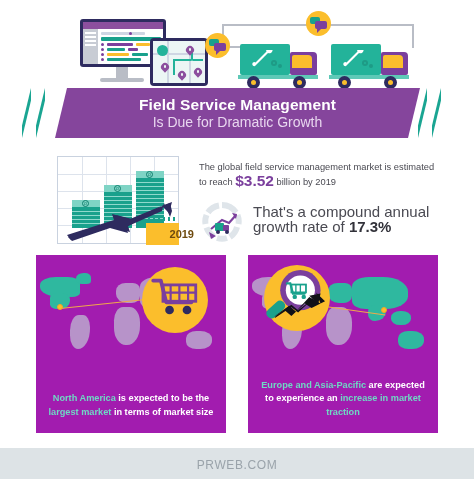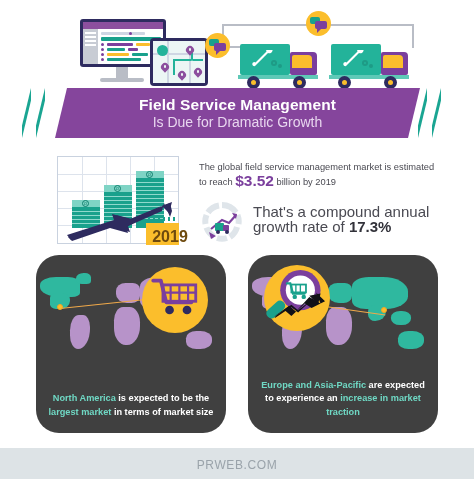--- a/index.html
+++ b/index.html
@@ -75,35 +75,35 @@
   .grid-h { position:absolute; left:0; right:0; height:1px; background:#dde3ec; }
   .billstack { position:absolute; background:#19a18c; }
   .bill-line { position:absolute; left:0; right:0; height:1px; background:#8fd9cc; }
   .bill-top { position:absolute; background:#7fd4c5; }
   .bill-coin { position:absolute; width:7px; height:7px; border-radius:50%; border:1.2px solid #0f7f6d;
                color:#0f7f6d; font-size:5px; text-align:center; line-height:5px; }
   .arrow-up { position:absolute; left:8px; top:44px; width:108px; height:40px; }
   .cal { position:absolute; left:88px; top:66px; width:33px; height:22px; background:#fbbe2c; }
   .cal-top { position:absolute; left:0; top:-3px; width:33px; height:4px; }
   .cal-tick { position:absolute; top:-3px; width:2px; height:4px; background:#19a18c; }
-  .cal-year { position:absolute; left:0; top:5px; width:48px; text-align:center; color:#6e4a0e;
-              font-size:16px; font-weight:bold; }
+  .cal-year { position:absolute; left:0; top:5px; width:48px; text-align:right; color:#6e4a0e;
+              font-size:11px; font-weight:bold; }
 
   .stat-text { position:absolute; left:199px; top:10px; width:245px; color:#4a4a52;
                font-size:9.3px; line-height:14px; }
   .big-num { color:#7b3f9d; font-size:15.5px; font-weight:bold; vertical-align:-1px; }
   .cagr-row { position:absolute; left:199px; top:50px; width:245px; height:45px; }
   .donut { position:absolute; left:3px; top:2px; width:40px; height:40px; }
   .cagr-text { position:absolute; left:54px; top:4px; width:190px; color:#4a4a52;
                font-size:15px; line-height:15px; }
   .cagr-text b { color:#32323a; }
 
   
   .panels { position:absolute; left:0; top:255px; width:474px; height:180px; }
-  .panel { position:absolute; top:0; width:190px; height:178px; background:#404040; overflow:hidden;border-radius:23px; }
+  .panel { position:absolute; top:0; width:190px; height:178px; background:#a21caf; overflow:hidden; }
   .panel.left { left:36px; }
   .panel.right { left:248px; }
   .worldmap { position:absolute; left:0; top:16px; width:190px; height:98px; }
   .cont { position:absolute; background:#b793c9; }
   .cont.hl { background:#2fb89f; }
   .route { position:absolute; height:1px; background:#f0a94a; }
   .mapdot { position:absolute; width:6px; height:6px; border-radius:50%; background:#fbbe2c;
             border:1px solid #f5a623; }
   .panel-caption { position:absolute; left:8px; bottom:14px; width:174px; text-align:center;
                    font-size:9.2px; line-height:13.5px; font-weight:bold; color:#ffffff; }

